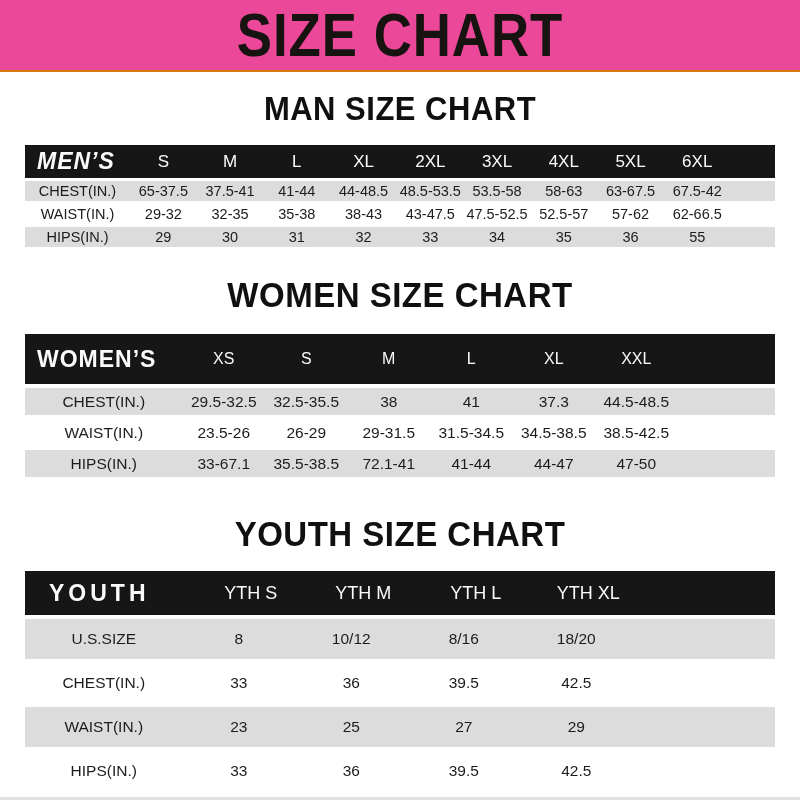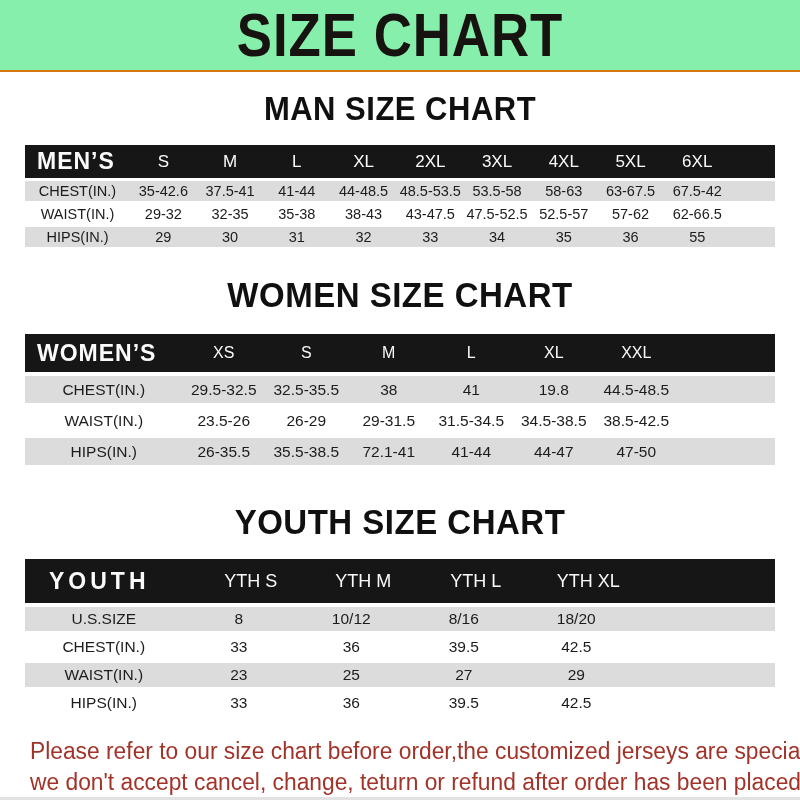--- a/index.html
+++ b/index.html
@@ -4,21 +4,21 @@
 <style>
   html,body{margin:0;padding:0;}
   body{
     width:800px;height:800px;background:#ffffff;
     font-family:"Liberation Sans",sans-serif;
     border-bottom:3px solid #e2e2e2;box-sizing:border-box;
     overflow:hidden;
   }
   
   .banner{
-    height:70px;background:#86efac;
+    height:70px;background:#ec4899;
     display:flex;align-items:center;justify-content:center;
     border-bottom:2px solid #d8790f;
   }
   .banner h1{
     margin:0;font-size:55px;font-weight:bold;color:#171310;
     letter-spacing:1px;transform:scaleY(1.12) scaleX(0.96);
     white-space:nowrap;
   }
   
   .section-title{
@@ -35,34 +35,34 @@
   }
   .t-men{border-spacing:0 3px;}
   .t-women,.t-youth{border-spacing:0 4px;}
   thead tr{background:#161616;}
   thead th{color:#fafafa;font-weight:normal;text-align:center;padding:0;}
   th.hl{
     font-weight:bold;text-align:left;padding-left:12px;
     letter-spacing:1px;white-space:nowrap;
   }
   .t-men  thead tr{height:33px;}
-  .t-women thead tr{height:38px;}
+  .t-women thead tr{height:50px;}
   .t-youth thead tr{height:44px;}
-  .t-men  th.hl{font-size:23px;}
+  .t-men  th.hl{font-size:23px;font-style:italic;}
   .t-women th.hl{font-size:23px;}
   .t-youth th.hl{font-size:23px;letter-spacing:4px;}
   .t-men  thead th{font-size:17px;}
   .t-women thead th{font-size:16px;}
   .t-youth thead th{font-size:18px;padding-left:24px;}
   tbody tr:nth-child(odd){background:#dcdcdc;}
   tbody tr:nth-child(even){background:#ffffff;}
   td{text-align:center;color:#1c1c1c;padding:0;white-space:nowrap;}
   .t-men  td{height:20px;font-size:14.5px;}
   .t-women td{height:27px;font-size:15.5px;}
-  .t-youth td{height:24px;font-size:15.5px;}
+  .t-youth td{height:40px;font-size:15.5px;}
   
   .note{margin:17px 0 0 30px;color:#A23329;}
   .note p{
     margin:0;font-size:23.5px;line-height:31px;
     transform-origin:left center;transform:scaleX(0.97);
     white-space:nowrap;
   }
 </style>
 </head>
 <body>
@@ -100,21 +100,21 @@
           <th>3XL</th>
           <th>4XL</th>
           <th>5XL</th>
           <th>6XL</th>
           <th></th>
         </tr>
       </thead>
       <tbody>
         <tr>
           <td>CHEST(IN.)</td>
-          <td>35-42.6</td>
+          <td>65-37.5</td>
           <td>37.5-41</td>
           <td>41-44</td>
           <td>44-48.5</td>
           <td>48.5-53.5</td>
           <td>53.5-58</td>
           <td>58-63</td>
           <td>63-67.5</td>
           <td>67.5-42</td>
           <td></td>
         </tr>
@@ -173,37 +173,37 @@
           <th></th>
         </tr>
       </thead>
       <tbody>
         <tr>
           <td>CHEST(IN.)</td>
           <td>29.5-32.5</td>
           <td>32.5-35.5</td>
           <td>38</td>
           <td>41</td>
-          <td>19.8</td>
+          <td>37.3</td>
           <td>44.5-48.5</td>
           <td></td>
         </tr>
         <tr>
           <td>WAIST(IN.)</td>
           <td>23.5-26</td>
           <td>26-29</td>
           <td>29-31.5</td>
           <td>31.5-34.5</td>
           <td>34.5-38.5</td>
           <td>38.5-42.5</td>
           <td></td>
         </tr>
         <tr>
           <td>HIPS(IN.)</td>
-          <td>26-35.5</td>
+          <td>33-67.1</td>
           <td>35.5-38.5</td>
           <td>72.1-41</td>
           <td>41-44</td>
           <td>44-47</td>
           <td>47-50</td>
           <td></td>
         </tr>
       </tbody>
     </table>
   </section>

